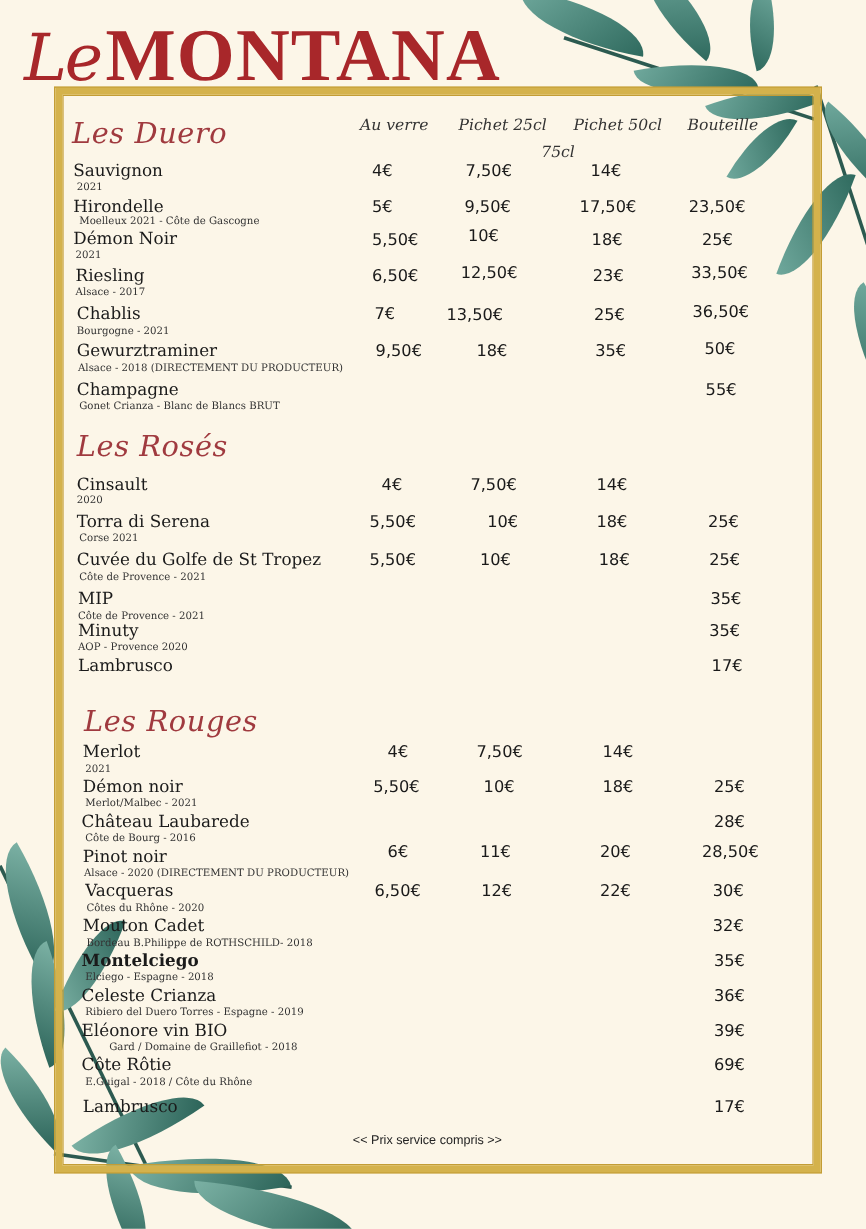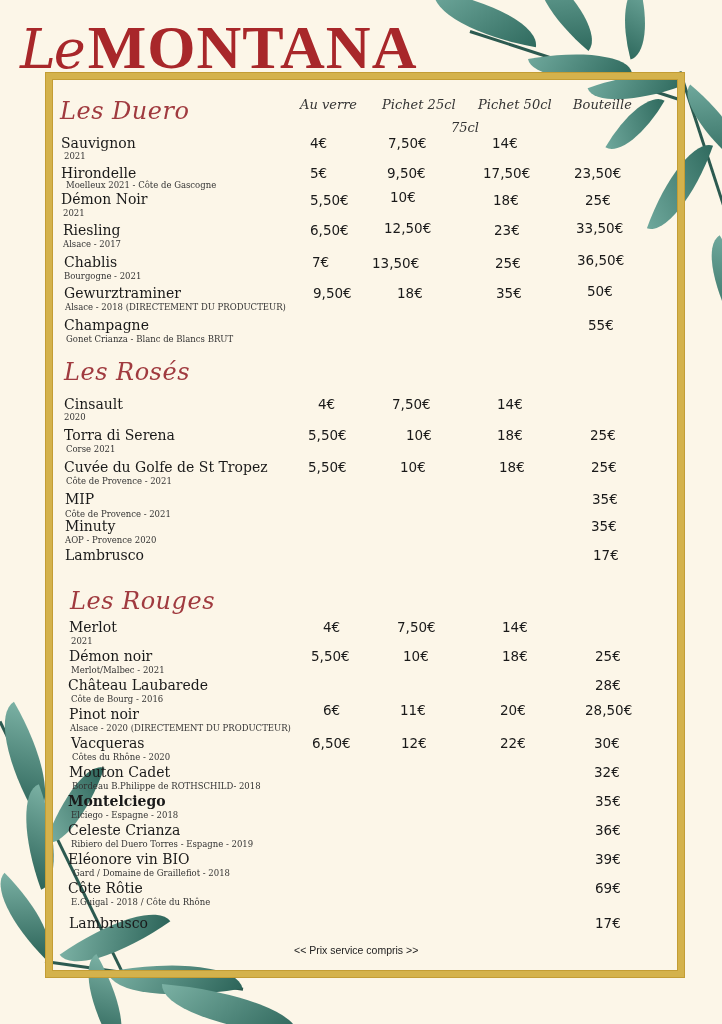--- a/index.html
+++ b/index.html
@@ -226,21 +226,21 @@
   <div class="abs wsub" style="left:71px;top:810px;">Elciego - Espagne - 2018</div>
   <div class="abs price" style="left:595px;top:793px;">35€</div>
 </div>
 <div>
   <div class="abs wname" style="left:68px;top:822px;">Celeste Crianza</div>
   <div class="abs wsub" style="left:71px;top:839px;">Ribiero del Duero Torres - Espagne - 2019</div>
   <div class="abs price" style="left:595px;top:822px;">36€</div>
 </div>
 <div>
   <div class="abs wname" style="left:68px;top:851px;">Eléonore vin BIO</div>
-  <div class="abs wsub" style="left:53px;top:868px;padding-left:20px;">Gard / Domaine de Graillefiot - 2018</div>
+  <div class="abs wsub" style="left:71px;top:868px;padding-left:20px;">Gard / Domaine de Graillefiot - 2018</div>
   <div class="abs price" style="left:595px;top:851px;">39€</div>
 </div>
 <div>
   <div class="abs wname" style="left:68px;top:880px;">Côte Rôtie</div>
   <div class="abs wsub" style="left:71px;top:897px;">E.Guigal - 2018 / Côte du Rhône</div>
   <div class="abs price" style="left:595px;top:880px;">69€</div>
 </div>
 <div>
   <div class="abs wname" style="left:69px;top:915px;">Lambrusco</div>
   <div class="abs price" style="left:595px;top:915px;">17€</div>

